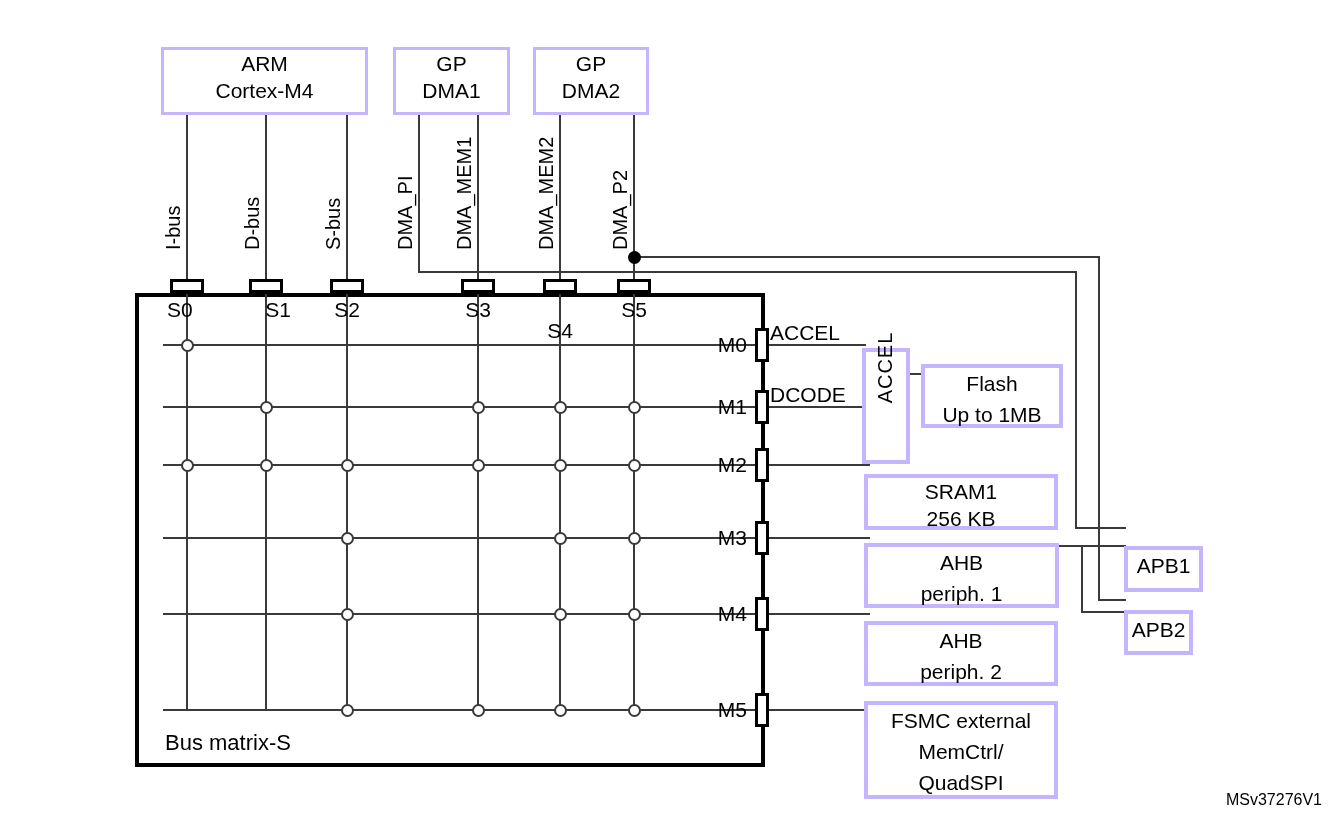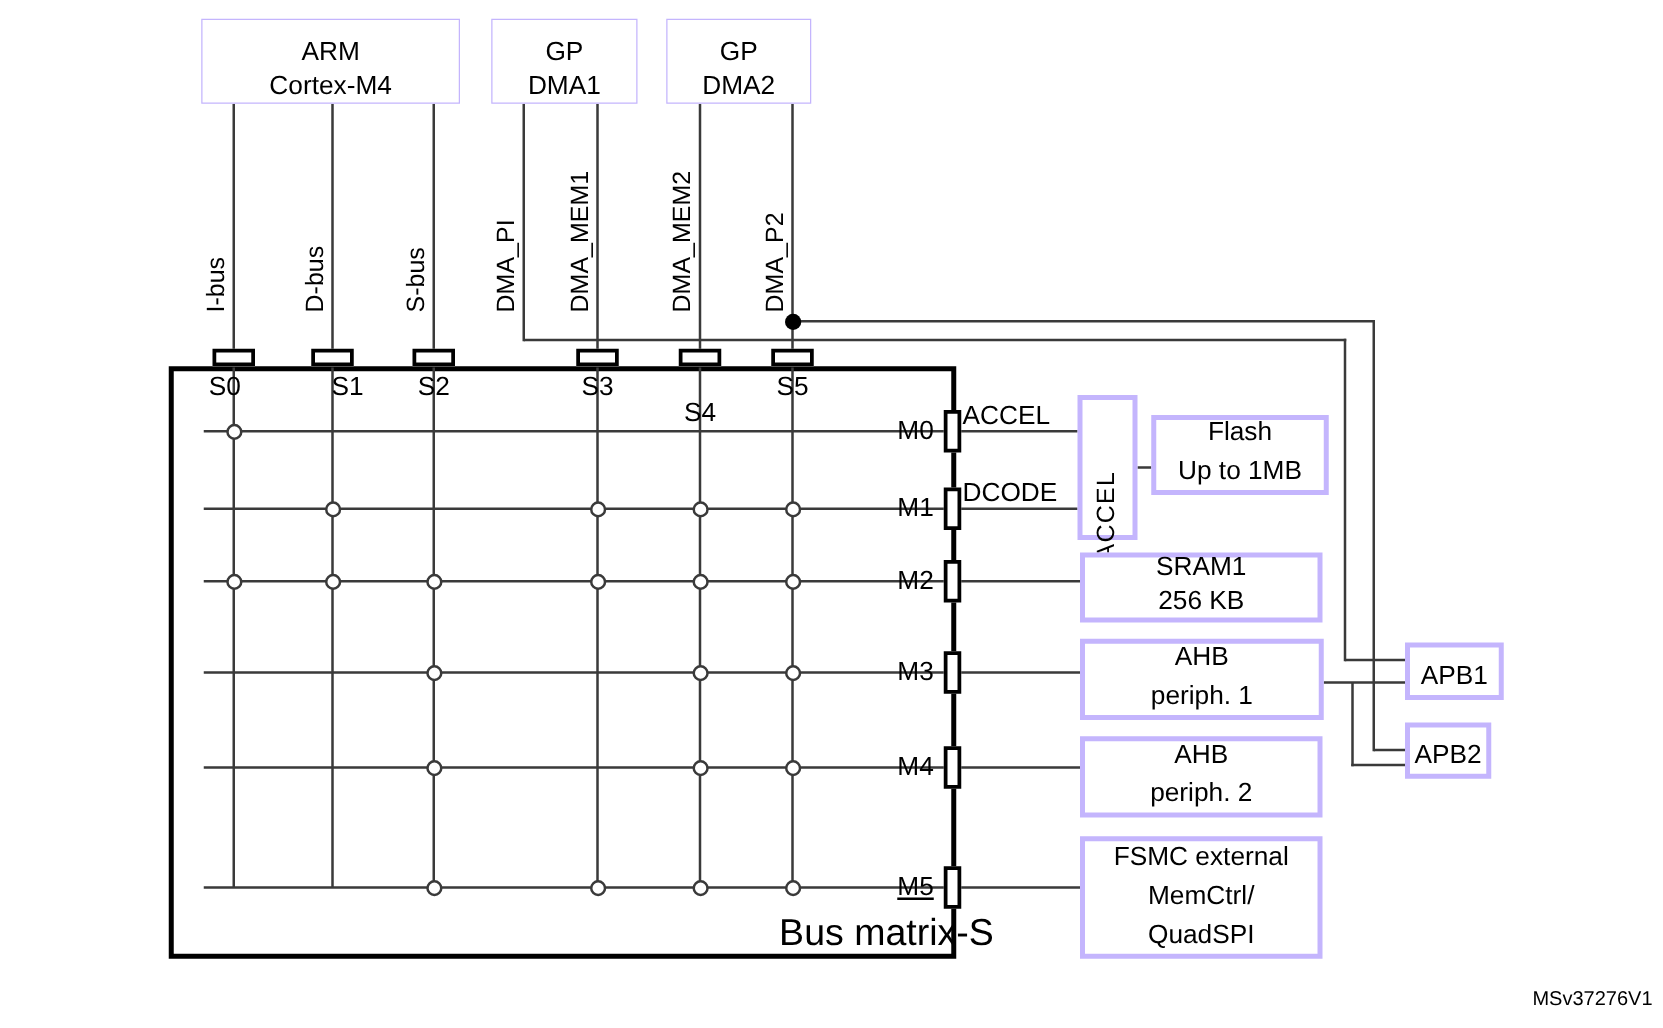--- a/index.html
+++ b/index.html
@@ -2,30 +2,30 @@
 <html><head>
 <meta charset="utf-8">
 <style>
   html,body{margin:0;padding:0;background:#ffffff;}
   .canvas{
     position:relative;width:1330px;height:822px;background:#ffffff;
     font-family:"Liberation Sans",sans-serif;color:#000;overflow:hidden;
   }
   .wire{position:absolute;background:#3a3a3a;z-index:2;}
   .box{
-    position:absolute;background:#ffffff;border:1px solid #c4b5fd;box-sizing:border-box;
-    display:flex;align-items:flex-end;justify-content:center;text-align:center;z-index:3;
+    position:absolute;background:#ffffff;border:3px solid #c4b5fd;box-sizing:border-box;
+    display:flex;align-items:flex-start;justify-content:center;text-align:center;z-index:3;margin-top:32px;
   }
   .box .box-label{white-space:pre-line;font-size:21px;line-height:27px;}
   .rbox{border-width:4px;}
   .rbox .box-label{line-height:31px;}
   .box.sram1 .box-label{line-height:27px;}
   .box.accel .box-label{transform:rotate(-90deg);white-space:nowrap;font-size:20px;letter-spacing:1px;}
   .matrix{position:absolute;border:4px solid #000;box-sizing:border-box;background:#ffffff;z-index:1;}
-  .matrix-label{position:absolute;font-size:30px;z-index:2;text-align:right;}
+  .matrix-label{position:absolute;font-size:22px;z-index:2;text-align:left;}
   .port{position:absolute;background:#ffffff;border:3px solid #000;box-sizing:border-box;z-index:4;}
   .circle{
     position:absolute;width:13px;height:13px;border:2px solid #3a3a3a;border-radius:50%;
     background:#ffffff;box-sizing:border-box;z-index:5;
   }
   .dot{position:absolute;width:13px;height:13px;border-radius:50%;background:#000;z-index:5;}
   .plabel{position:absolute;font-size:21px;line-height:24px;z-index:4;white-space:nowrap;}
   .rlabel{
     position:absolute;font-size:20px;height:24px;line-height:24px;white-space:nowrap;
     transform-origin:0 0;transform:rotate(-90deg);z-index:4;
@@ -140,21 +140,21 @@
     <div class="port" style="left: 755px; top: 448px; width: 14px; height: 34px;"></div>
     <div class="plabel" style="left: 695px; top: 453px; width: 52px; height: 24px; text-align: right;">M2</div>
     <div class="wire" style="left: 163px; top: 537px; width: 602px; height: 2px;"></div>
     <div class="port" style="left: 755px; top: 521px; width: 14px; height: 34px;"></div>
     <div class="plabel" style="left: 695px; top: 526px; width: 52px; height: 24px; text-align: right;">M3</div>
     <div class="wire" style="left: 163px; top: 613px; width: 602px; height: 2px;"></div>
     <div class="port" style="left: 755px; top: 597px; width: 14px; height: 34px;"></div>
     <div class="plabel" style="left: 695px; top: 602px; width: 52px; height: 24px; text-align: right;">M4</div>
     <div class="wire" style="left: 163px; top: 709px; width: 602px; height: 2px;"></div>
     <div class="port" style="left: 755px; top: 693px; width: 14px; height: 34px;"></div>
-    <div class="plabel" style="left: 695px; top: 698px; width: 52px; height: 24px; text-align: right; text-decoration: underline;">M5</div>
+    <div class="plabel" style="left: 695px; top: 698px; width: 52px; height: 24px; text-align: right;">M5</div>
     <div class="circle" style="left: 180.5px; top: 338.5px;"></div>
     <div class="circle" style="left: 259.5px; top: 400.5px;"></div>
     <div class="circle" style="left: 471.5px; top: 400.5px;"></div>
     <div class="circle" style="left: 553.5px; top: 400.5px;"></div>
     <div class="circle" style="left: 627.5px; top: 400.5px;"></div>
     <div class="circle" style="left: 180.5px; top: 458.5px;"></div>
     <div class="circle" style="left: 259.5px; top: 458.5px;"></div>
     <div class="circle" style="left: 340.5px; top: 458.5px;"></div>
     <div class="circle" style="left: 471.5px; top: 458.5px;"></div>
     <div class="circle" style="left: 553.5px; top: 458.5px;"></div>

